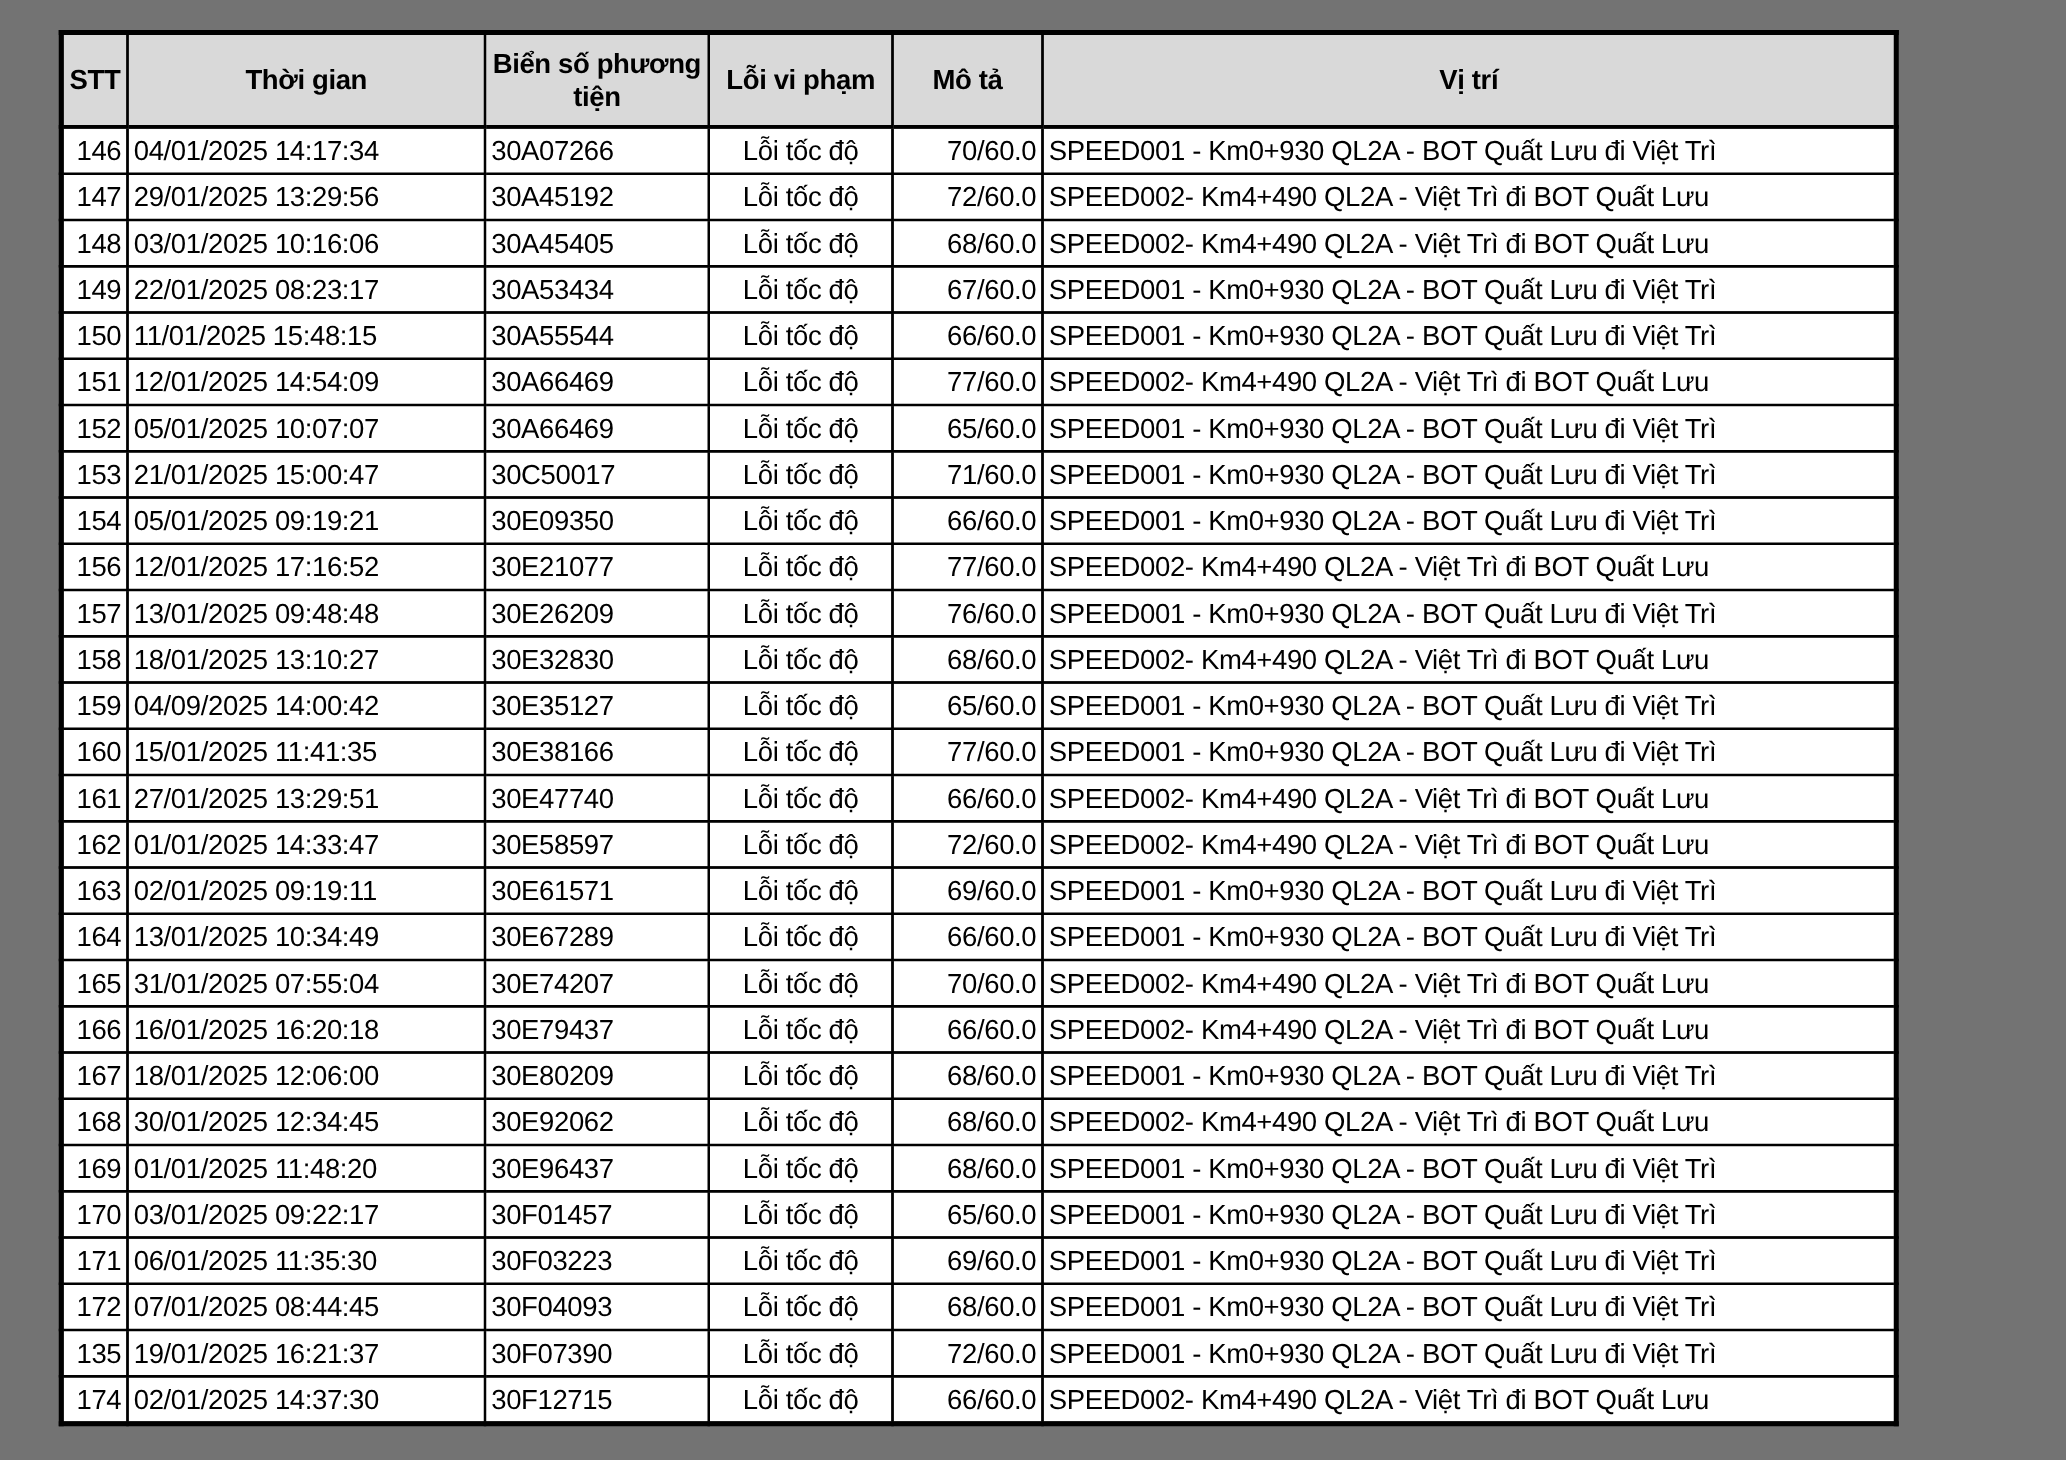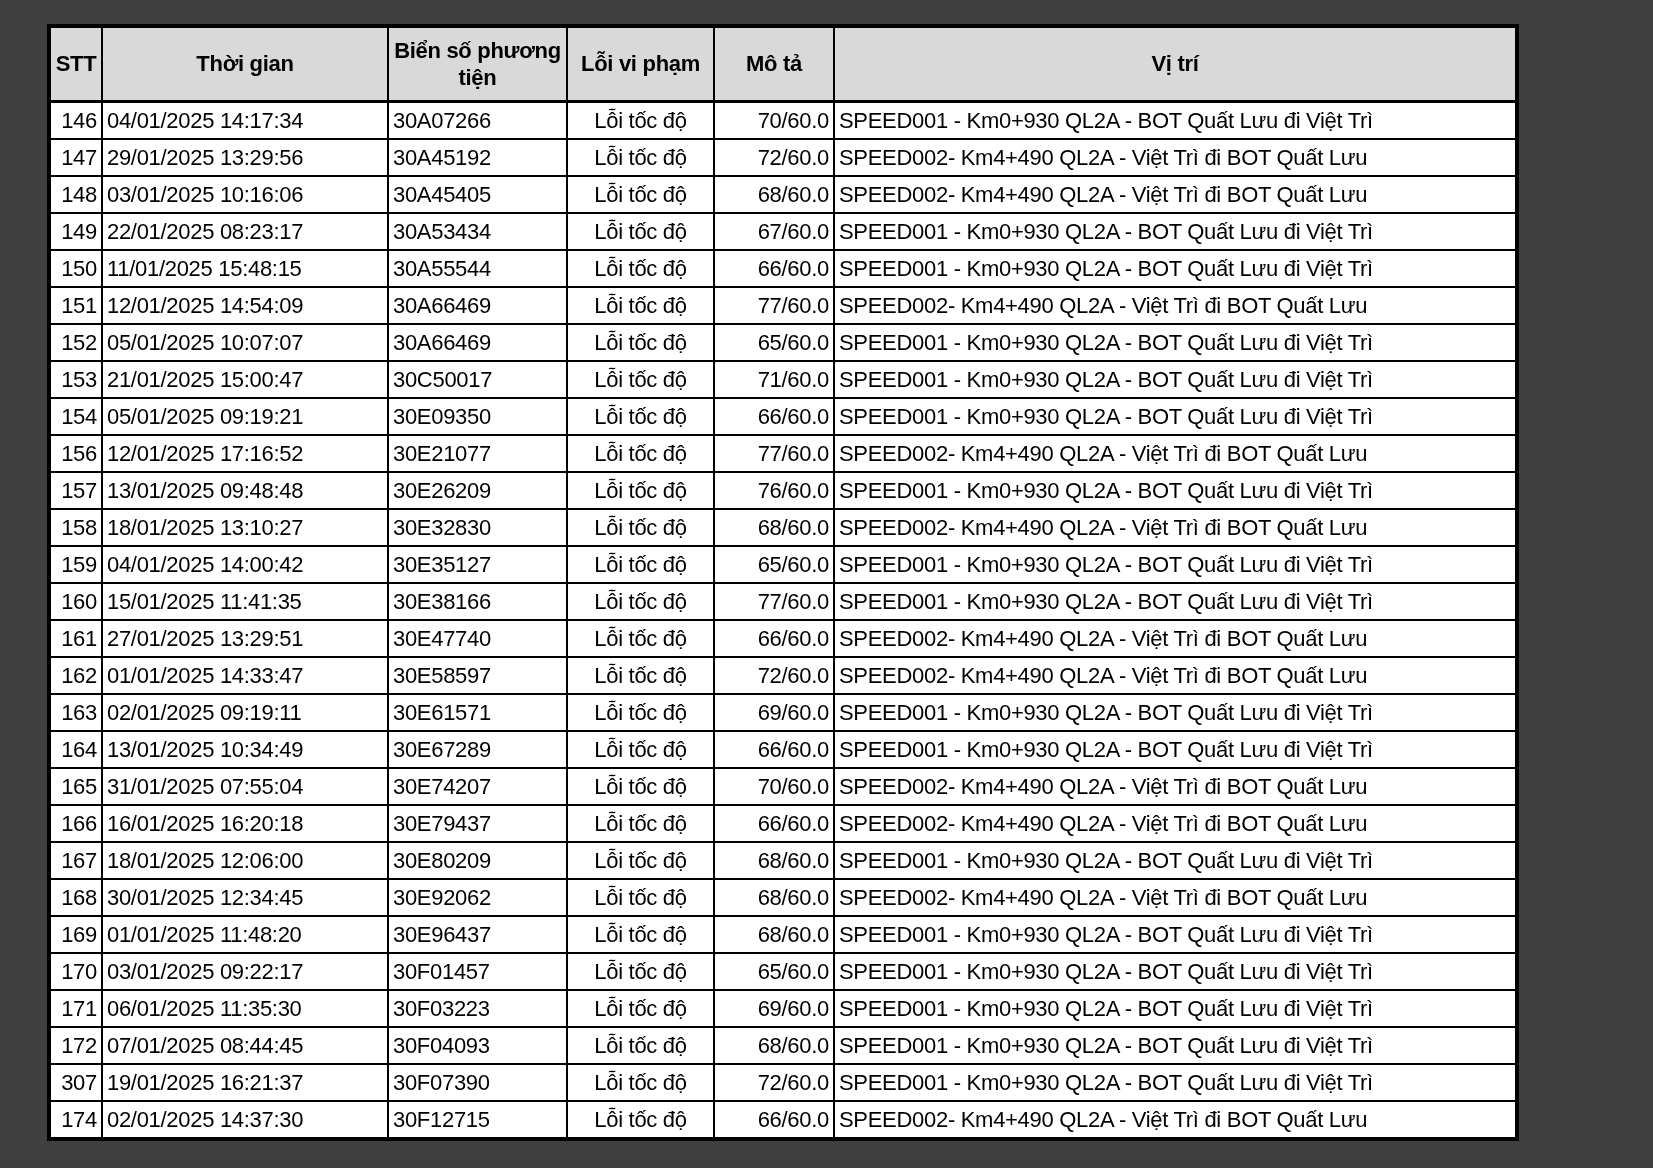--- a/index.html
+++ b/index.html
@@ -8,21 +8,21 @@
     background: #ffffff;
     width: 1653px;
     height: 1168px;
     font-family: "Liberation Sans", sans-serif;
     color: #000000;
   }
   .canvas {
     position: relative;
     width: 1653px;
     height: 1168px;
-    background: #404040;
+    background: #737373;
     overflow: hidden;
   }
   table.violations {
     position: absolute;
     left: 47px;
     top: 24px;
     width: 1468px;
     height: 1107px;
     border-collapse: collapse;
     table-layout: fixed;
@@ -171,21 +171,21 @@
         <tr>
           <td class="col-0">158</td>
           <td class="col-1">18/01/2025 13:10:27</td>
           <td class="col-2">30E32830</td>
           <td class="col-3">Lỗi tốc độ</td>
           <td class="col-4">68/60.0</td>
           <td class="col-5">SPEED002- Km4+490 QL2A - Việt Trì đi BOT Quất Lưu</td>
         </tr>
         <tr>
           <td class="col-0">159</td>
-          <td class="col-1">04/01/2025 14:00:42</td>
+          <td class="col-1">04/09/2025 14:00:42</td>
           <td class="col-2">30E35127</td>
           <td class="col-3">Lỗi tốc độ</td>
           <td class="col-4">65/60.0</td>
           <td class="col-5">SPEED001 - Km0+930 QL2A - BOT Quất Lưu đi Việt Trì</td>
         </tr>
         <tr>
           <td class="col-0">160</td>
           <td class="col-1">15/01/2025 11:41:35</td>
           <td class="col-2">30E38166</td>
           <td class="col-3">Lỗi tốc độ</td>
@@ -282,21 +282,21 @@
         </tr>
         <tr>
           <td class="col-0">172</td>
           <td class="col-1">07/01/2025 08:44:45</td>
           <td class="col-2">30F04093</td>
           <td class="col-3">Lỗi tốc độ</td>
           <td class="col-4">68/60.0</td>
           <td class="col-5">SPEED001 - Km0+930 QL2A - BOT Quất Lưu đi Việt Trì</td>
         </tr>
         <tr>
-          <td class="col-0">307</td>
+          <td class="col-0">135</td>
           <td class="col-1">19/01/2025 16:21:37</td>
           <td class="col-2">30F07390</td>
           <td class="col-3">Lỗi tốc độ</td>
           <td class="col-4">72/60.0</td>
           <td class="col-5">SPEED001 - Km0+930 QL2A - BOT Quất Lưu đi Việt Trì</td>
         </tr>
         <tr>
           <td class="col-0">174</td>
           <td class="col-1">02/01/2025 14:37:30</td>
           <td class="col-2">30F12715</td>

